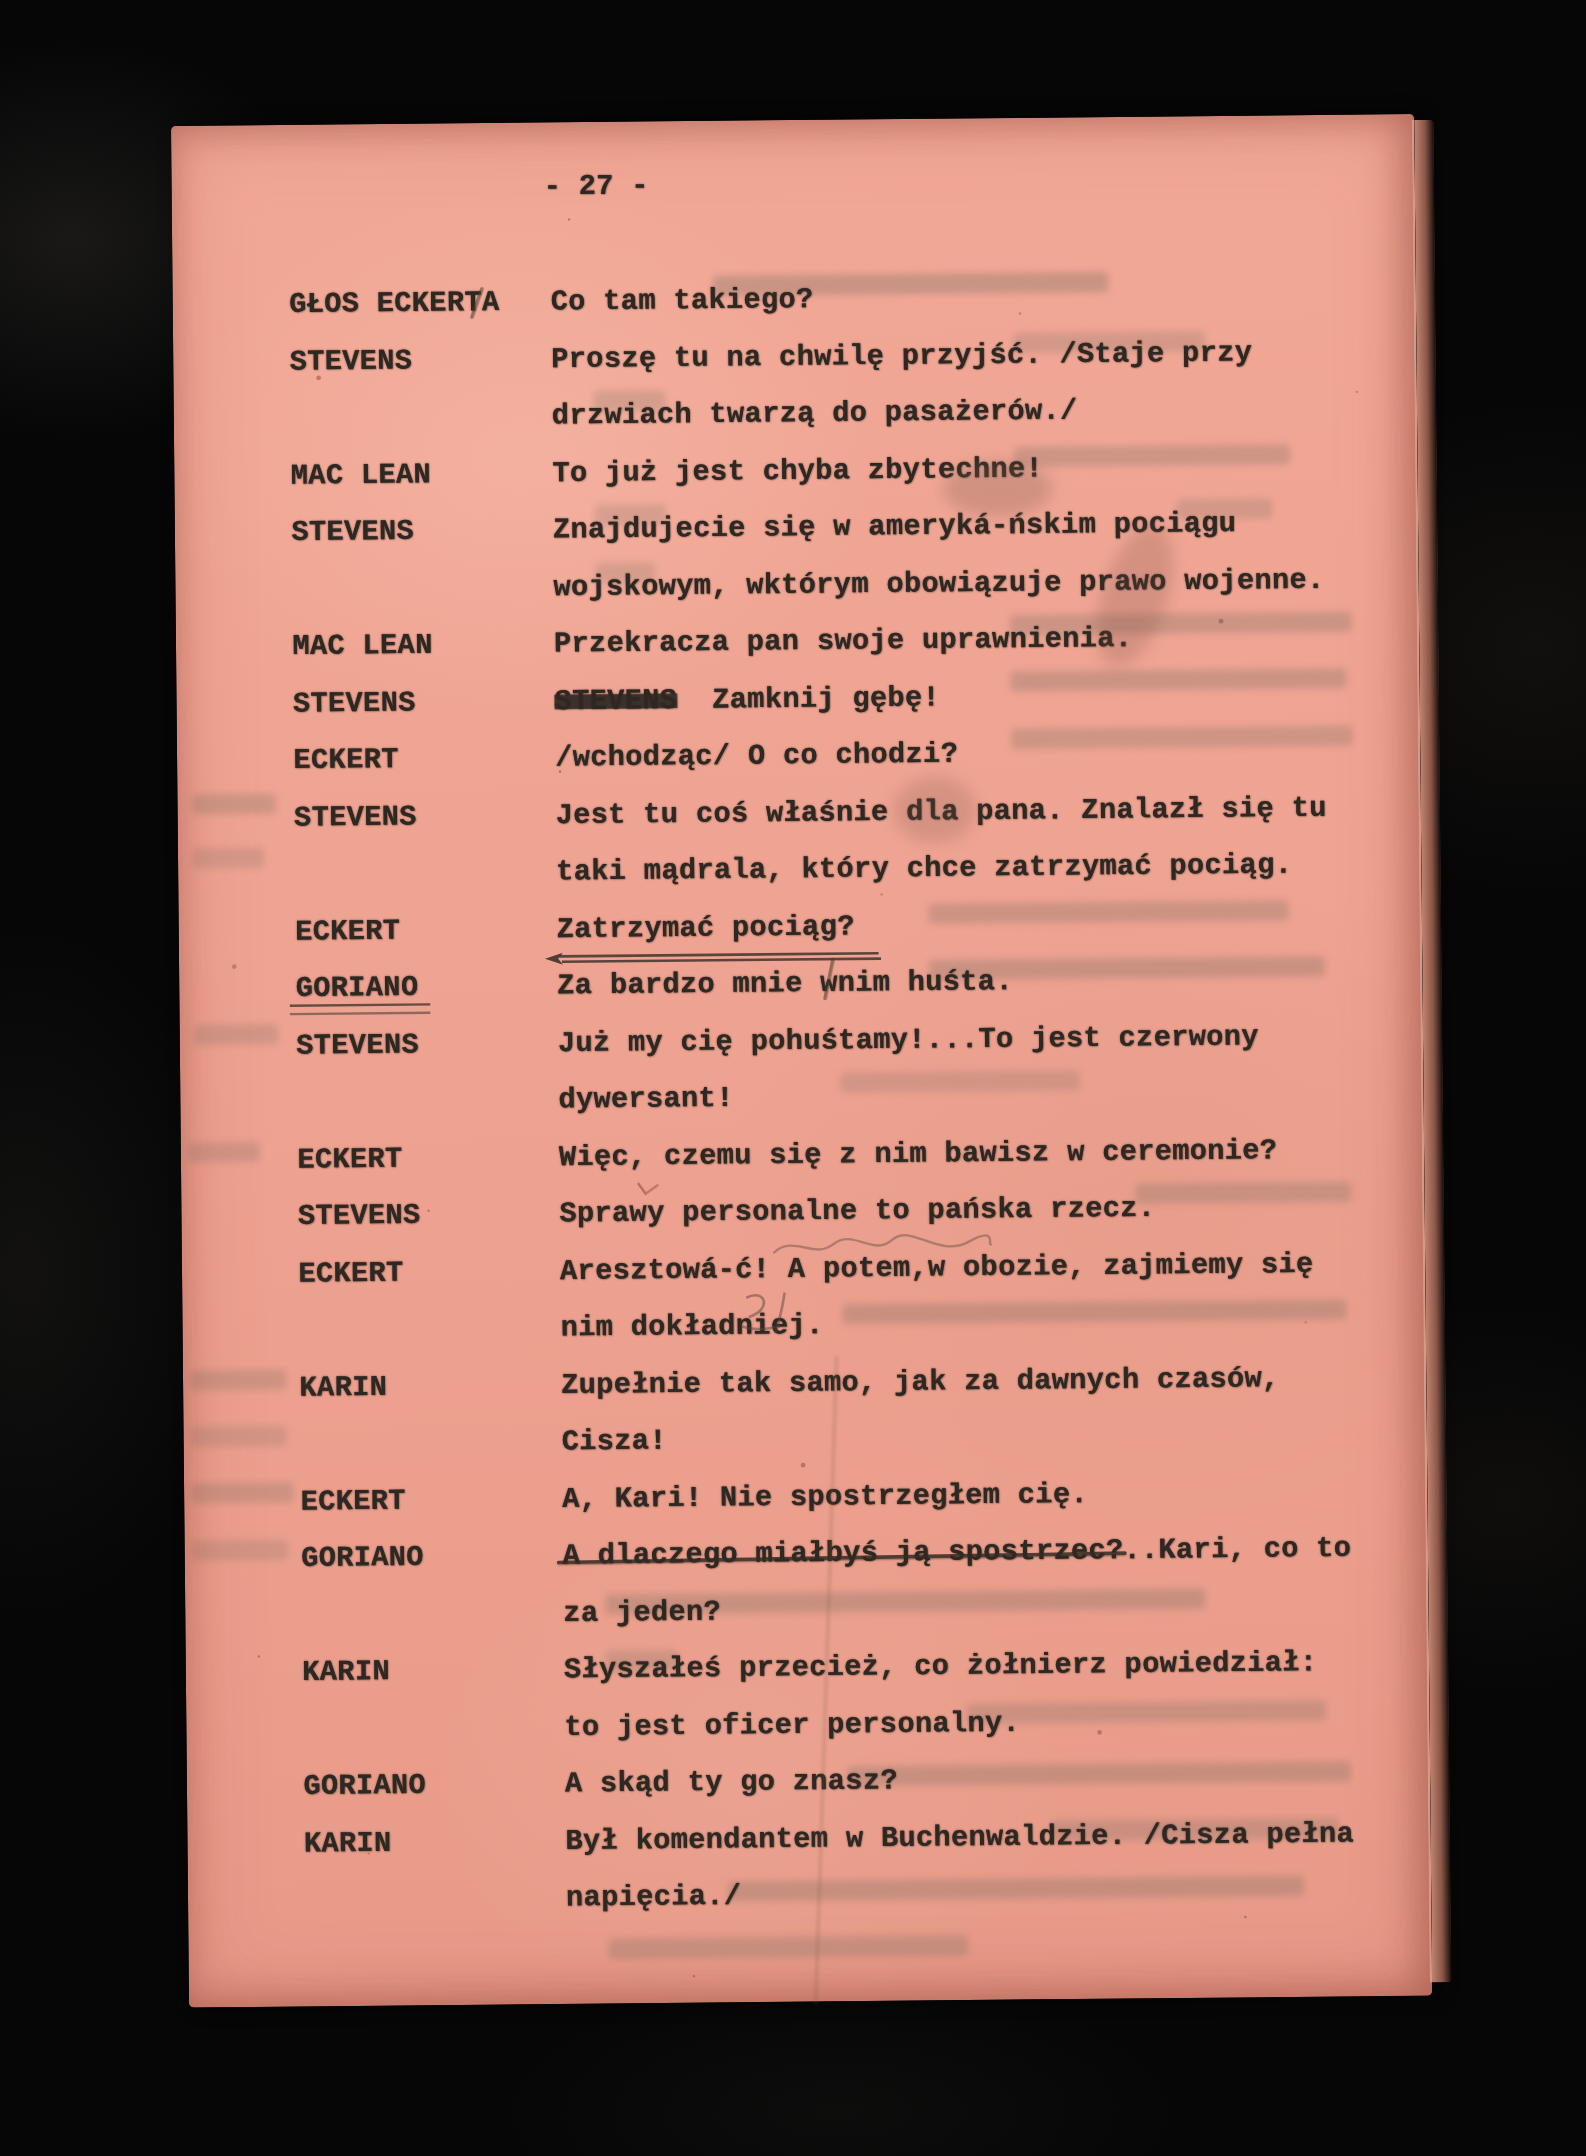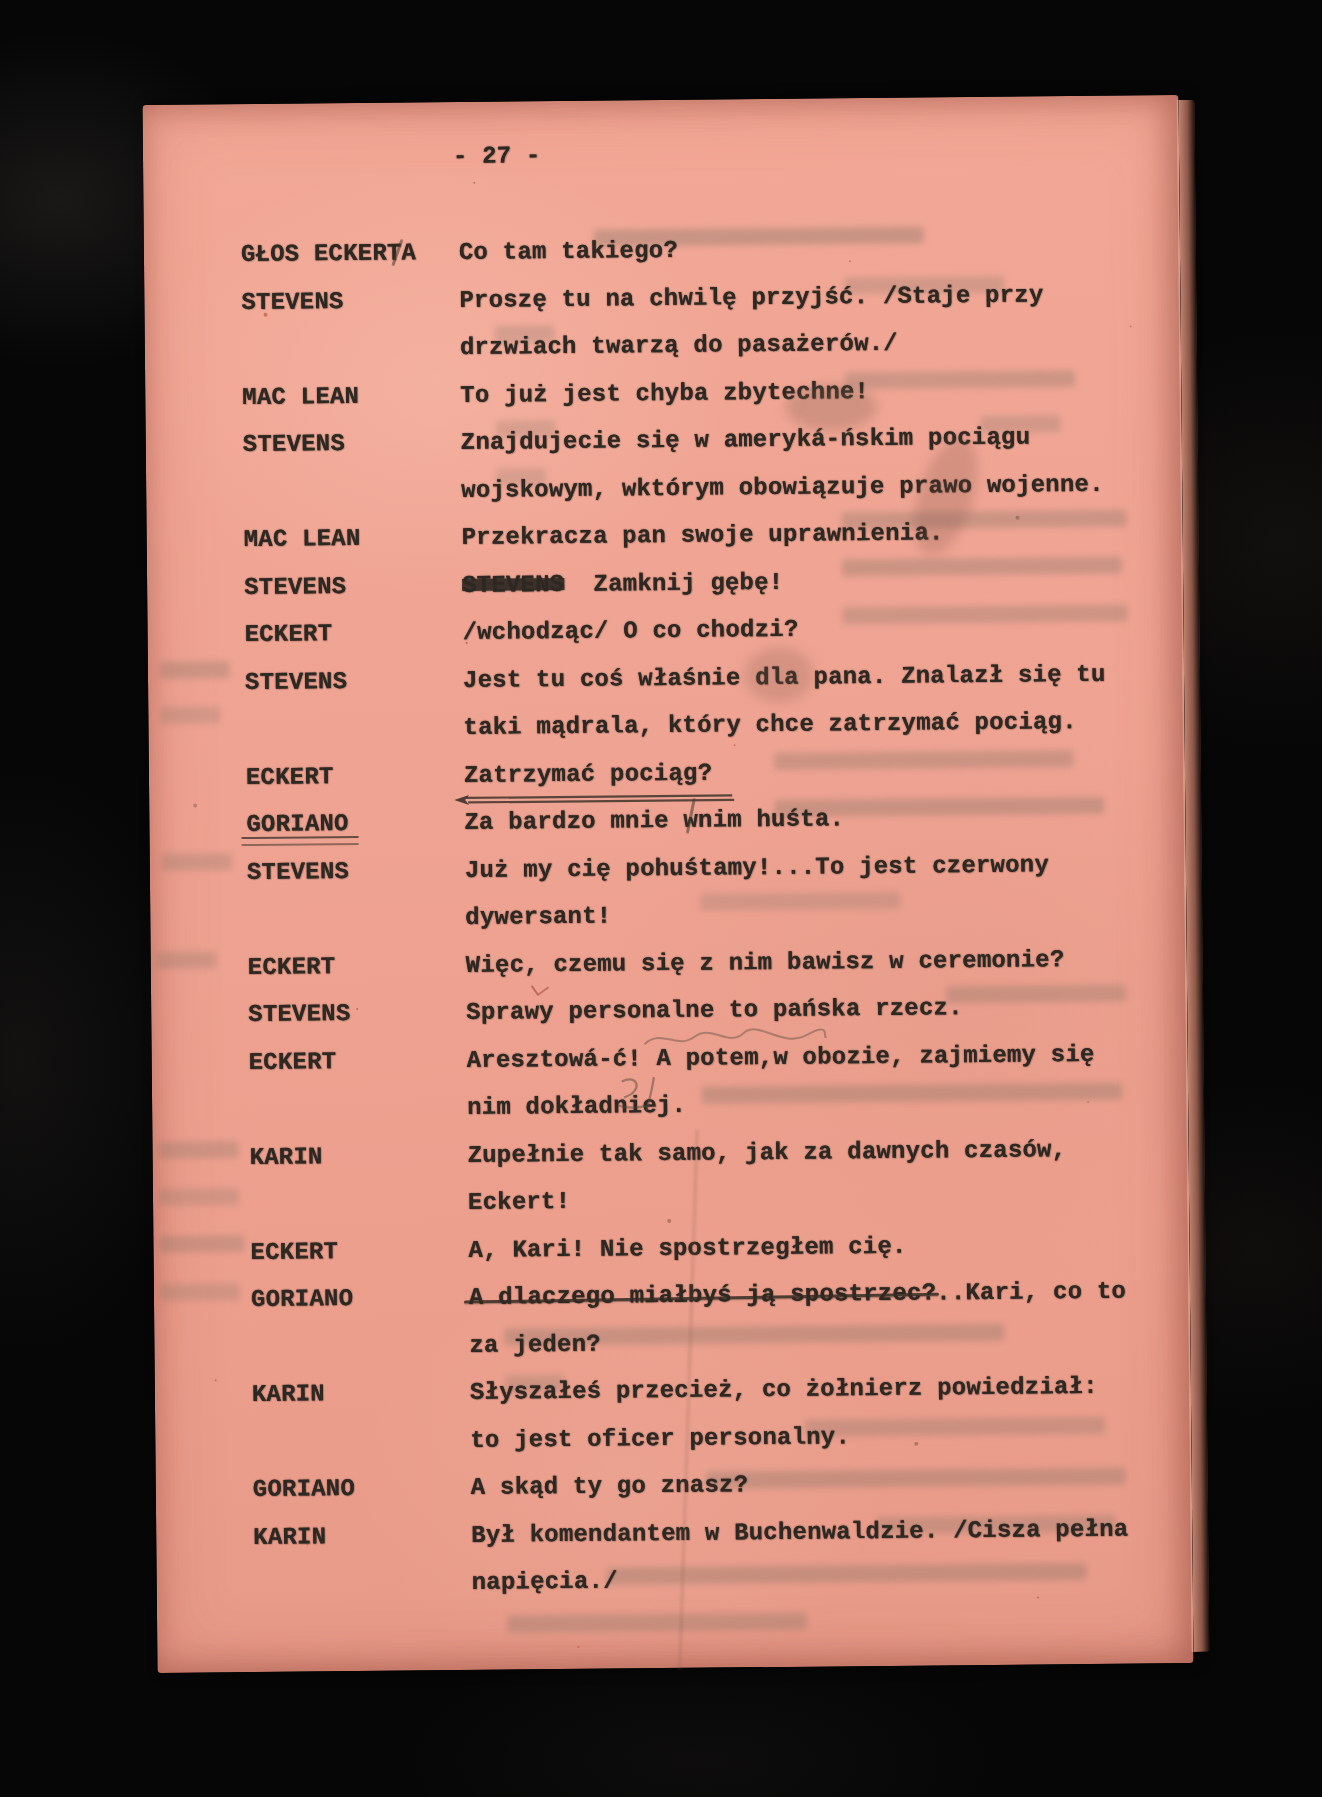--- a/index.html
+++ b/index.html
@@ -153,21 +153,21 @@
             <path d="M17 1 L2 6 L17 11 L13 6 Z" fill="rgba(52,45,38,.85)"></path>
           </svg></span></div>
       <div class="row" style="top: 704px;"><span class="speaker spk-underline">GORIANO</span><span class="dialogue">Za bardzo mnie wnim huśta.</span></div>
       <div class="row" style="top: 751.5px;"><span class="speaker">STEVENS</span><span class="dialogue">Już my cię pohuśtamy!...To jest czerwony</span></div>
       <div class="row" style="top: 799px;"><span class="dialogue">dywersant!</span></div>
       <div class="row" style="top: 846.5px;"><span class="speaker">ECKERT</span><span class="dialogue">Więc, czemu się z nim bawisz w ceremonie?</span></div>
       <div class="row" style="top: 894px;"><span class="speaker">STEVENS</span><span class="dialogue">Sprawy personalne to pańska rzecz.</span></div>
       <div class="row" style="top: 941.5px;"><span class="speaker">ECKERT</span><span class="dialogue">Aresztowá-ć! A potem,w obozie, zajmiemy się</span></div>
       <div class="row" style="top: 989px;"><span class="dialogue">nim dokładniej.</span></div>
       <div class="row" style="top: 1036.5px;"><span class="speaker">KARIN</span><span class="dialogue">Zupełnie tak samo, jak za dawnych czasów,</span></div>
-      <div class="row" style="top: 1084px;"><span class="dialogue">Eckert!</span></div>
+      <div class="row" style="top: 1084px;"><span class="dialogue">Cisza!</span></div>
       <div class="row" style="top: 1131.5px;"><span class="speaker">ECKERT</span><span class="dialogue">A, Kari! Nie spostrzegłem cię.</span></div>
       <div class="row" style="top: 1179px;"><span class="speaker">GORIANO</span><span class="dialogue"><span class="struck-pen">A dlaczego miałbyś ją spostrzec?</span>..Kari, co to</span></div>
       <div class="row" style="top: 1226.5px;"><span class="dialogue">za jeden?</span></div>
       <div class="row" style="top: 1274px;"><span class="speaker">KARIN</span><span class="dialogue">Słyszałeś przecież, co żołnierz powiedział:</span></div>
       <div class="row" style="top: 1321.5px;"><span class="dialogue">to jest oficer personalny.</span></div>
       <div class="row" style="top: 1369px;"><span class="speaker">GORIANO</span><span class="dialogue">A skąd ty go znasz?</span></div>
       <div class="row" style="top: 1416.5px;"><span class="speaker">KARIN</span><span class="dialogue">Był komendantem w Buchenwaldzie. /Cisza pełna</span></div>
       <div class="row" style="top: 1464px;"><span class="dialogue">napięcia./</span></div>
     </div>
 

